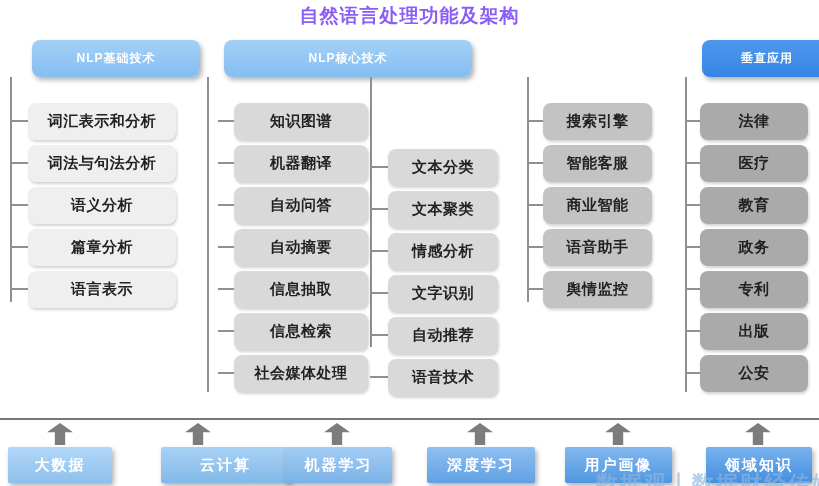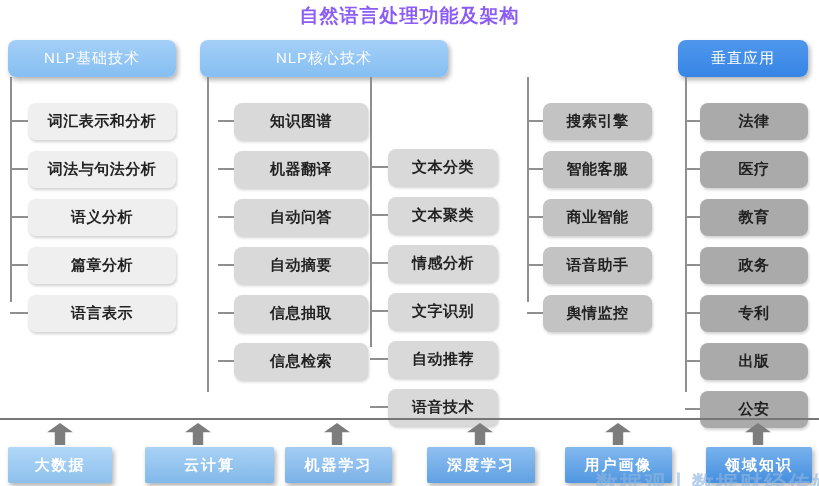--- a/index.html
+++ b/index.html
@@ -2,38 +2,38 @@
 <html><head>
 <meta charset="utf-8">
 <style>
   html,body{margin:0;padding:0;background:#fff;}
   .stage{position:relative;width:819px;height:486px;background:#ffffff;overflow:hidden;
          font-family:"Liberation Sans","DejaVu Sans",sans-serif;}
   .title{position:absolute;left:0;top:3px;width:819px;text-align:center;
          font-size:19px;font-weight:900;color:#8b5cf6;letter-spacing:1px;}
   
   .hdr{position:absolute;top:40px;height:37px;border-radius:8px;display:flex;
-       align-items:center;justify-content:center;color:#fff;font-size:15px;
-       font-weight:400;letter-spacing:1px;box-shadow:2px 3px 5px rgba(0,0,0,.3);}
+       align-items:center;justify-content:center;color:#fff;font-size:12px;
+       font-weight:700;letter-spacing:1px;box-shadow:2px 3px 5px rgba(0,0,0,.3);margin-left:24px;}
   .h-light{background:linear-gradient(180deg,#a4d0f7 0%,#85bef2 100%);}
   .h-mid{background:linear-gradient(180deg,#76b2f0 0%,#55a0ea 100%);}
   .h-dark{background:linear-gradient(180deg,#4f97ec 0%,#3685e5 100%);}
   #hdr1{left:8px;width:168px;}
   #hdr2{left:200px;width:248px;}
   #hdr3{left:520px;width:131px;}
   #hdr4{left:678px;width:130px;}
   
   .vline{position:absolute;width:2px;background:#8f8f8f;top:77px;}
   #v1{left:10px;height:225px;}
   #v2{left:207px;height:315px;}
   #v3{left:370px;height:270px;}
   #v4{left:527px;height:225px;}
   #v5{left:685px;height:315px;}
   
-  .stack{position:absolute;top:103px;display:flex;flex-direction:column;gap:11px;}
+  .stack{position:absolute;top:103px;display:flex;flex-direction:column;gap:5px;}
   #c1{left:28px;width:148px;}
   #c2l{left:234px;width:134px;}
   #c2r{left:388px;width:110px;margin-top:46px;}
   #c3{left:543px;width:109px;}
   #c4{left:700px;width:108px;}
   .item{position:relative;height:37px;border-radius:8px;display:flex;align-items:center;
         justify-content:center;font-size:15px;font-weight:600;color:#222;
         letter-spacing:.5px;box-shadow:1px 2px 3px rgba(0,0,0,.18);}
   .item::before{content:"";position:absolute;top:17px;border-top:2px solid #8f8f8f;}
   #c1 .item::before{left:-18px;width:18px;}
@@ -84,20 +84,21 @@
     <div class="item t1">语言表示</div>
   </div>
 
   <div class="stack" id="c2l">
     <div class="item t2">知识图谱</div>
     <div class="item t2">机器翻译</div>
     <div class="item t2">自动问答</div>
     <div class="item t2">自动摘要</div>
     <div class="item t2">信息抽取</div>
     <div class="item t2">信息检索</div>
+    <div class="item t2">社会媒体处理</div>
   </div>
 
   <div class="stack" id="c2r">
     <div class="item t2">文本分类</div>
     <div class="item t2">文本聚类</div>
     <div class="item t2">情感分析</div>
     <div class="item t2">文字识别</div>
     <div class="item t2">自动推荐</div>
     <div class="item t2">语音技术</div>
   </div>
@@ -123,21 +124,21 @@
   <div class="sep"></div>
 
   <div class="arrow" style="left:47px"></div>
   <div class="arrow" style="left:185px"></div>
   <div class="arrow" style="left:324px"></div>
   <div class="arrow" style="left:467px"></div>
   <div class="arrow" style="left:605px"></div>
   <div class="arrow" style="left:745px"></div>
 
   <div class="f-box" style="left: 8px; width: 104px; background-color: rgb(147, 200, 245);">大数据</div>
-  <div class="f-box" style="left: 145px; width: 129px; background-color: rgb(135, 192, 242); text-align: right;">云计算</div>
+  <div class="f-box" style="left: 161px; width: 129px; background-color: rgb(135, 192, 242); text-align: right;">云计算</div>
   <div class="f-box" style="left: 285px; width: 107px; background-color: rgb(128, 185, 240);">机器学习</div>
   <div class="f-box" style="left: 427px; width: 108px; background-color: rgb(100, 167, 236);">深度学习</div>
   <div class="f-box" style="left: 565px; width: 107px; background-color: rgb(83, 157, 233);">用户画像</div>
   <div class="f-box" style="left: 706px; width: 106px; background-color: rgb(70, 148, 231);">领域知识</div>
 
   <div class="watermark">数据观丨数据财经传媒</div>
 
 </div>
 
 </body></html>

